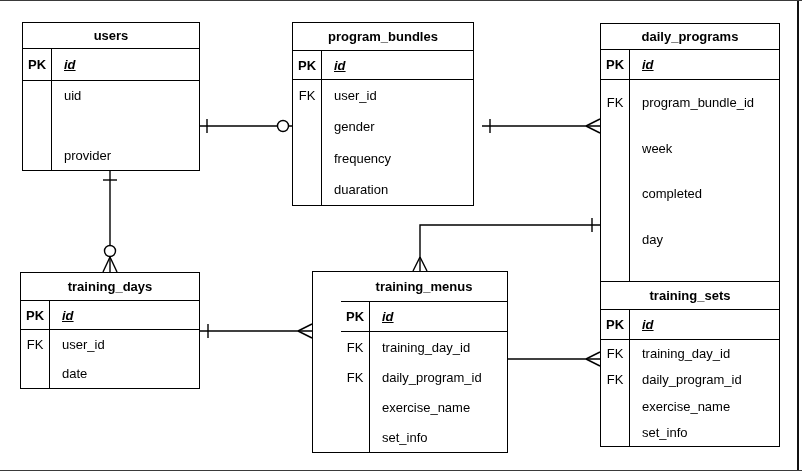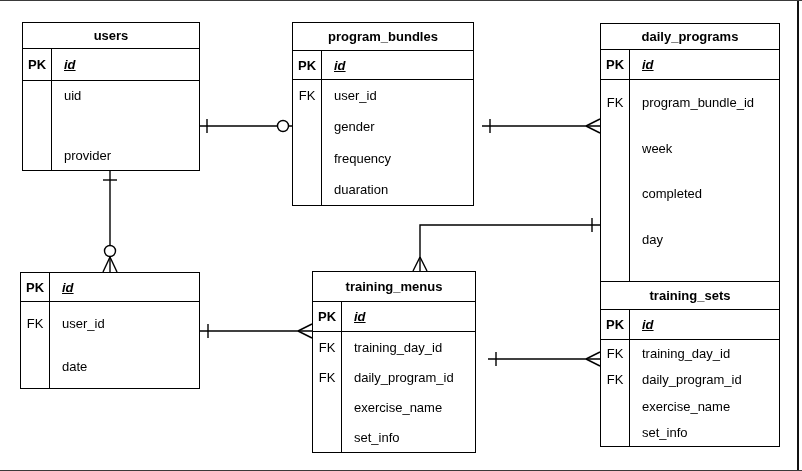--- a/index.html
+++ b/index.html
@@ -52,21 +52,21 @@
   .t-program_bundles .pk-row    { height:29px; }
 
   .t-daily_programs            { left:600px; top:22px;  width:180px; height:286px; }
   .t-daily_programs .tbl-title { height:26px; }
   .t-daily_programs .pk-row    { height:30px; }
 
   .t-training_days            { left:20px;  top:271px; width:180px; height:117px; }
   .t-training_days .tbl-title { height:28px; }
   .t-training_days .pk-row    { height:29px; }
 
-  .t-training_menus            { left:312px; top:270px; width:164px; height:182px; }
+  .t-training_menus            { left:312px; top:270px; width:196px; height:182px;padding-left:28px; }
   .t-training_menus .tbl-title { height:30px; }
   .t-training_menus .pk-row    { height:30px; }
 
   .t-training_sets            { left:600px; top:280px; width:180px; height:166px; }
   .t-training_sets .tbl-title { height:28px; }
   .t-training_sets .pk-row    { height:30px; }
 </style>
 </head>
 <body>
 
@@ -189,20 +189,21 @@
         <div class="fieldcell">day</div>
       </div>
       <div class="tbl-row">
         <div class="keycell"></div>
         <div class="fieldcell">date</div>
       </div>
     </div>
   </div>
 
   <div class="tbl t-training_days">
+    <div class="tbl-title">training_days</div>
     <div class="tbl-row pk-row">
       <div class="keycell">PK</div>
       <div class="fieldcell pk-field">id</div>
     </div>
     <div class="tbl-body">
       <div class="tbl-row">
         <div class="keycell">FK</div>
         <div class="fieldcell">user_id</div>
       </div>
       <div class="tbl-row">

